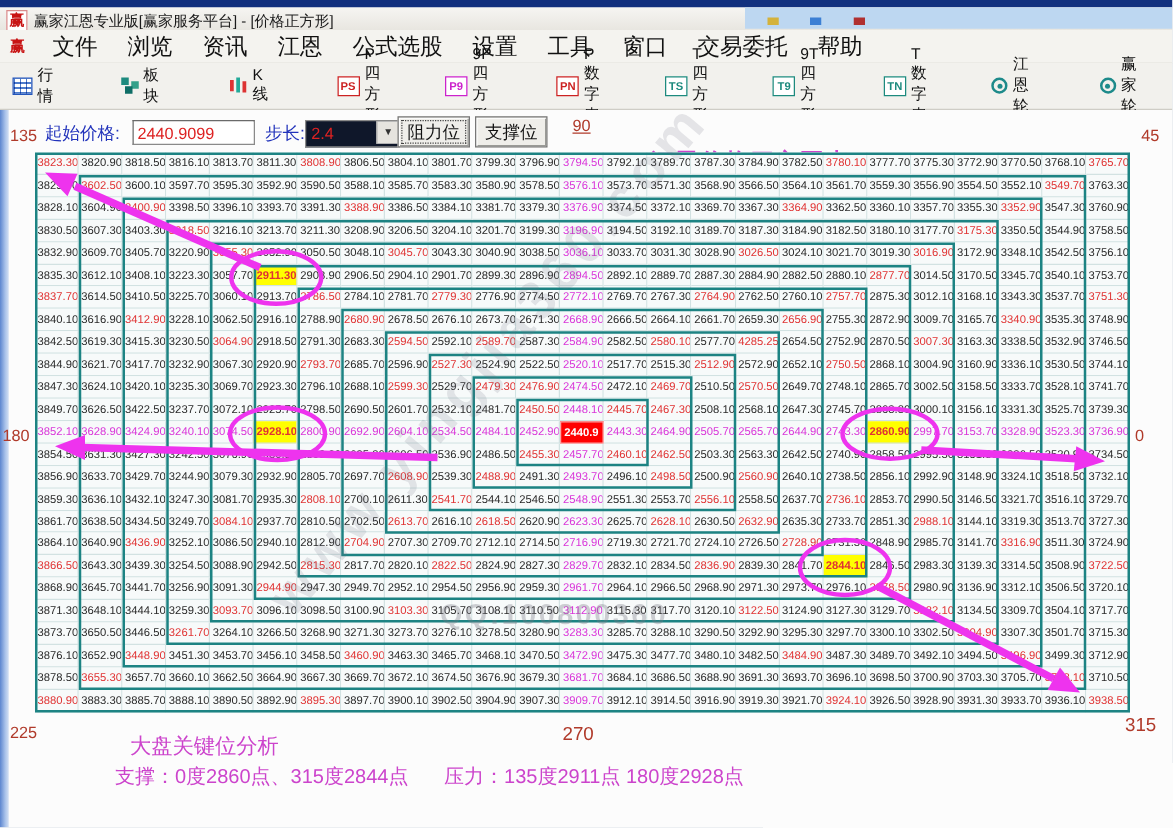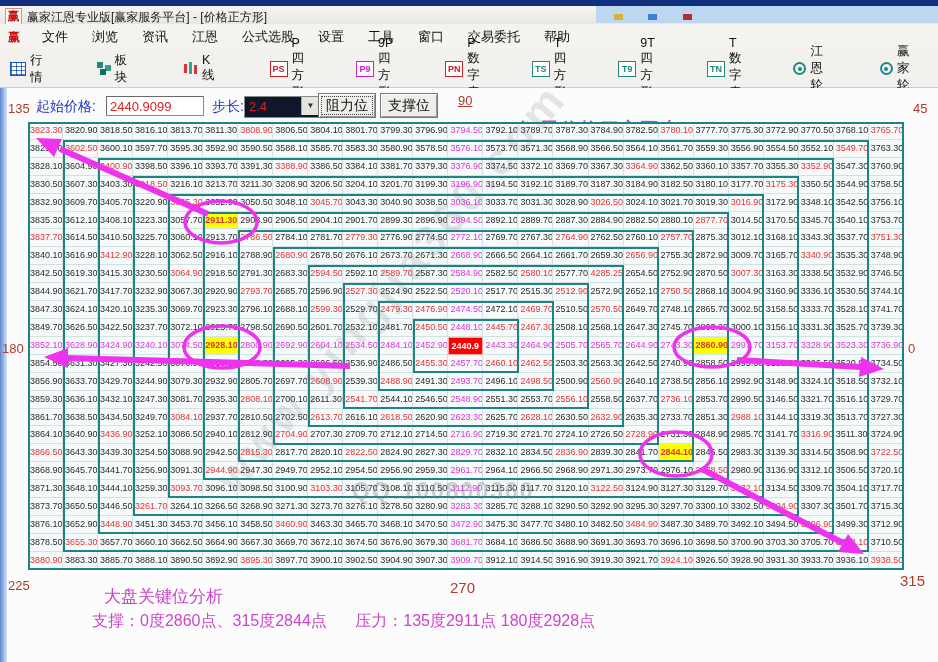--- a/index.html
+++ b/index.html
@@ -10,21 +10,21 @@
   .titlebar{position:absolute;left:0;top:6px;width:938px;height:18px;background:linear-gradient(#f6f5f2,#e8e6e0);}
   .blue-band{position:absolute;left:596px;top:6px;width:342px;height:17px;background:#bdd7f1;}
   .blue-band i{display:inline-block;width:9px;height:6px;margin:8px 3px 0 18px;}
   .app-logo{position:absolute;left:5px;top:8px;width:15px;height:15px;line-height:15px;text-align:center;
             color:#c81414;font-weight:bold;font-size:12px;border:1px solid #d98c8c;background:#fff;}
   .title-text{position:absolute;left:27px;top:9px;font-size:12px;color:#1a1a1a;}
   .menubar{position:absolute;left:0;top:24px;width:938px;height:26px;background:#f4f3ef;border-bottom:1px solid #d5d3cc;}
   .menu-logo{position:absolute;left:6px;top:5px;width:16px;height:16px;line-height:16px;text-align:center;
              color:#c81414;font-weight:bold;font-size:12px;}
   .menu-items{position:absolute;left:30px;top:0;height:26px;display:flex;align-items:center;}
-  .menu-item{padding:0 12px;font-size:13px;color:#111;cursor:default;}
+  .menu-item{padding:0 12px;font-size:18px;color:#111;cursor:default;}
   .toolbar{position:absolute;left:0;top:50px;width:938px;height:38px;background:#f2f1ed;border-bottom:1px solid #cfcdc6;
            display:flex;align-items:center;padding-left:6px;box-sizing:border-box;gap:37px;}
   .tb-item{display:flex;align-items:center;margin-right:7px;padding:3px 4px;font-size:12.5px;color:#111;cursor:default;}
   .tb-ico{display:inline-flex;align-items:center;justify-content:center;width:18px;height:16px;margin-right:4px;}
   .badge{display:inline-block;width:16px;height:14px;line-height:14px;text-align:center;font-size:9px;font-weight:bold;
          border:1px solid;background:#fff;}
   .ico-table{width:14px;height:12px;border:1px solid #2255bb;
      background:linear-gradient(#fff,#fff),
      repeating-linear-gradient(0deg,#4d7ccb 0 1px,transparent 1px 4px),
      repeating-linear-gradient(90deg,#4d7ccb 0 1px,transparent 1px 5px);

